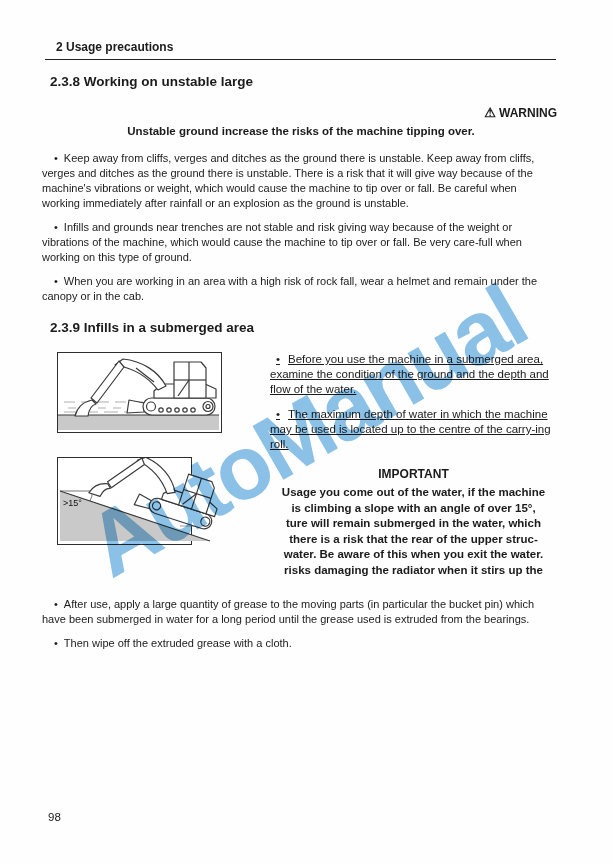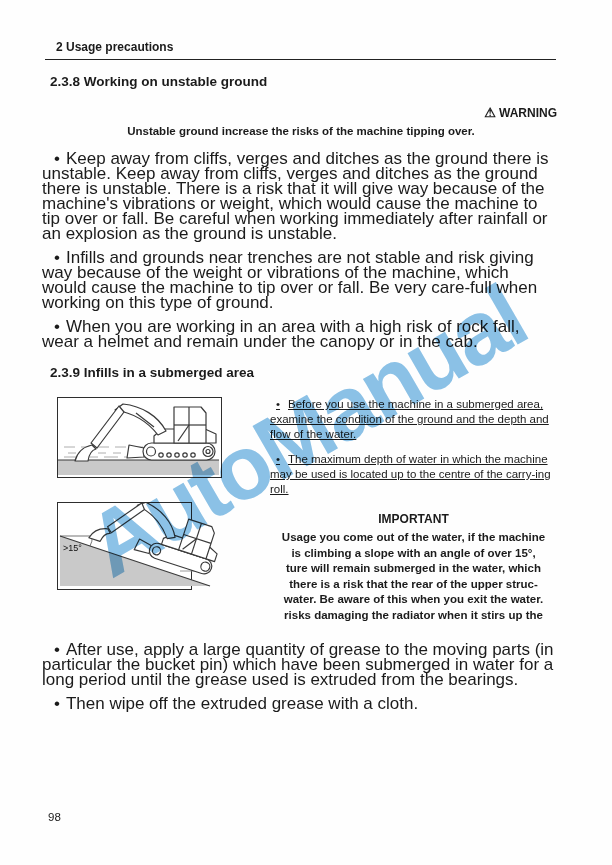--- a/index.html
+++ b/index.html
@@ -9,21 +9,21 @@
   }
   .running-header{position:absolute;left:56px;top:40px;font-size:12px;font-weight:bold;}
   .header-rule{position:absolute;left:45px;right:56px;top:59px;border-top:1.7px solid #222;}
   .flow{position:absolute;left:0;right:0;top:70px;}
   h2.sec{margin:0 55px 0 50px;font-size:13.5px;font-weight:bold;}
   .h238{padding-top:4px;}
   .h239{margin-top:16px !important;}
   .warning-line{margin:16px 55px 0 45px;text-align:right;font-size:12px;font-weight:bold;}
   .warning-line .tri{font-size:13px;padding-right:3px;}
   .warning-statement{margin:5px 55px 0 45px;text-align:center;font-size:11.5px;font-weight:bold;}
-  .b{margin:9px 56px 0 42px;font-size:17px;line-height:15px;text-indent:12px;}
+  .b{margin:9px 56px 0 42px;font-size:11px;line-height:15px;text-indent:12px;}
   .b.first{margin-top:14px;}
   .bm{padding-right:6px;}
   .figrow{display:flex;margin:17px 55px 0 57px;align-items:flex-start;}
   .figcol{width:165px;flex:none;}
   .figbox{box-sizing:border-box;border:1.6px solid #2e2e2e;background:#fff;position:relative;}
   .fig1{width:165px;height:81px;}
   .fig2{width:135px;height:88px;margin-top:24px;}
   .slope-label{position:absolute;left:5px;top:40px;font-size:9px;color:#111;letter-spacing:0;}
   .rightcol{margin-left:48px;width:287px;flex:none;}
   .br{font-size:11.5px;line-height:15px;text-indent:6px;margin:0 0 10px 0;text-decoration:underline;}
@@ -43,21 +43,21 @@
 </head>
 <body>
 
 <div class="page">
 
   <div class="running-header">2 Usage precautions</div>
   <div class="header-rule"></div>
 
   <div class="flow">
 
-    <h2 class="sec h238">2.3.8 Working on unstable ground</h2>
+    <h2 class="sec h238">2.3.8 Working on unstable large</h2>
 
     <div class="warning-line"><span class="tri">⚠</span><span>WARNING</span></div>
 
     <div class="warning-statement">Unstable ground increase the risks of the machine tipping over.</div>
 
     <p class="b first"><span class="bm">•</span><span>Keep away from cliffs, verges and ditches as the ground there is unstable. Keep away from cliffs, verges and ditches as the ground there is unstable. There is a risk that it will give way because of the machine's vibrations or weight, which would cause the machine to tip over or fall. Be careful when working immediately after rainfall or an explosion as the ground is unstable.</span></p>
     <p class="b"><span class="bm">•</span><span>Infills and grounds near trenches are not stable and risk giving way because of the weight or vibrations of the machine, which would cause the machine to tip over or fall. Be very care-full when working on this type of ground.</span></p>
     <p class="b"><span class="bm">•</span><span>When you are working in an area with a high risk of rock fall, wear a helmet and remain under the canopy or in the cab.</span></p>
 
     <h2 class="sec h239">2.3.9 Infills in a submerged area</h2>

